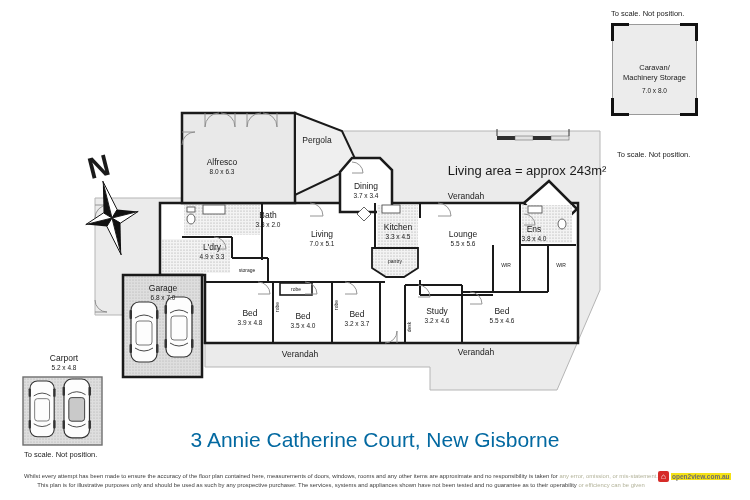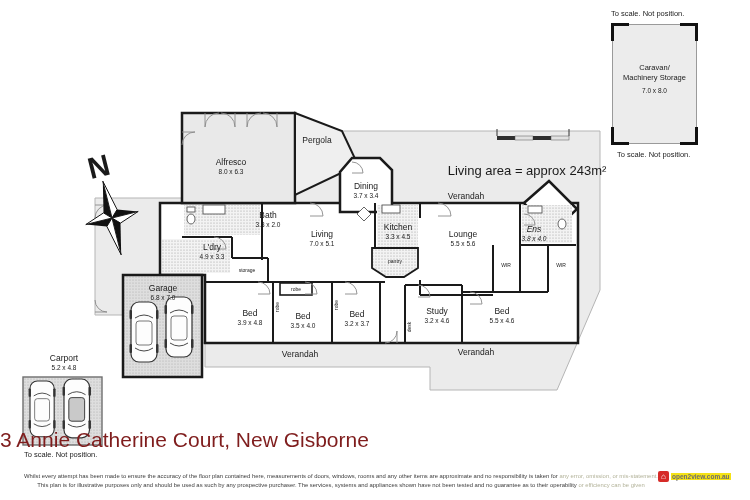--- a/index.html
+++ b/index.html
@@ -20,21 +20,21 @@
   .corner{position:absolute;width:15px;height:15px;}
   .corner.tl{left:-2px;top:-2px;border-left:3px solid #111;border-top:3px solid #111;}
   .corner.tr{right:-2px;top:-2px;border-right:3px solid #111;border-top:3px solid #111;}
   .corner.bl{left:-2px;bottom:-2px;border-left:3px solid #111;border-bottom:3px solid #111;}
   .corner.br{right:-2px;bottom:-2px;border-right:3px solid #111;border-bottom:3px solid #111;}
   .shed-bx{border:2.5px solid #1d1d1d;}
   .shed-div{position:absolute;left:0;right:0;top:42px;height:2.5px;background:#1d1d1d;}
   .shed-door{position:absolute;left:-2.5px;top:105px;width:2.5px;height:16px;background:#fff;}
   .bxlbl{position:absolute;left:0;right:0;text-align:center;}
   
-  .title{position:absolute;left:0;width:750px;top:428px;font-size:21px;color:#7f1d1d;}
+  .title{position:absolute;left:0;width:750px;top:428px;text-align:center;font-size:21px;color:#0369a1;}
   .disc{position:absolute;left:22px;top:472px;width:638px;text-align:center;font-size:5.9px;line-height:1.6;color:#3c3c3c;}
   .faded{color:#b3b39a;}
   .logo{position:absolute;left:658px;top:471px;display:flex;align-items:center;gap:2px;}
   .logo-ic{width:11px;height:11px;background:#d62b28;border-radius:2px;color:#fff;font-size:8px;
            display:flex;align-items:center;justify-content:center;}
   .logo-tx{font-size:6.5px;font-weight:bold;color:#6d6d6d;background:#f5e216;padding:0 1px;}
 </style>
 </head>
 <body>
 
@@ -175,21 +175,21 @@
       <line x1="569" y1="129" x2="569" y2="136" stroke="#333" stroke-width="1"></line>
       <rect x="497" y="136" width="18" height="4" fill="#2f2f2f"></rect>
       <rect x="515" y="136" width="18" height="4" fill="#e2e2e2" stroke="#555" stroke-width="0.5"></rect>
       <rect x="533" y="136" width="18" height="4" fill="#2f2f2f"></rect>
       <rect x="551" y="136" width="18" height="4" fill="#e2e2e2" stroke="#555" stroke-width="0.5"></rect>
     </g>
   </svg>
 
   <div class="northN" style="left:88px;top:150px;">N</div>
 
-  <div class="lbl" style="left:231px;top:166px;">
+  <div class="lbl" style="left:222px;top:166px;">
     <span class="name">Alfresco</span>
     <span class="dims">8.0 x 6.3</span>
   </div>
   <div class="lbl" style="left:317px;top:140px;">
     <span class="name">Pergola</span>
   </div>
   <div class="lbl" style="left:366px;top:190px;text-align:center;">
     <span class="name">Dining</span>
     <span class="dims">3.7 x 3.4</span>
   </div>
@@ -206,21 +206,21 @@
     <span class="dims">7.0 x 5.1</span>
   </div>
   <div class="lbl" style="left:398px;top:231px;">
     <span class="name">Kitchen</span>
     <span class="dims">3.3 x 4.5</span>
   </div>
   <div class="lbl" style="left:463px;top:238px;">
     <span class="name">Lounge</span>
     <span class="dims">5.5 x 5.6</span>
   </div>
-  <div class="lbl" style="left:534px;top:233px;font-style:italic;">
+  <div class="lbl" style="left:534px;top:233px;">
     <span class="name">Ens</span>
     <span class="dims">3.8 x 4.0</span>
   </div>
   <div class="lbl" style="left:212px;top:251px;">
     <span class="name">L'dry</span>
     <span class="dims">4.9 x 3.3</span>
   </div>
   <div class="lbl tiny" style="left:247px;top:270px;">storage</div>
   <div class="lbl tiny" style="left:395px;top:261px;">pantry</div>
   <div class="lbl tiny" style="left:506px;top:265px;">WIR</div>
@@ -260,21 +260,21 @@
     <span class="name">Verandah</span>
   </div>
 
   <div class="lbl" style="left:64px;top:362px;">
     <span class="name">Carport</span>
     <span class="dims">5.2 x 4.8</span>
   </div>
   <div class="note" style="left:24px;top:450px;">To scale. Not position.</div>
 
   <div class="note" style="left:611px;top:9px;">To scale. Not position.</div>
-  <div class="bx caravan-bx" style="left:612px;top:24px;width:85px;height:120px;">
+  <div class="bx caravan-bx" style="left:612px;top:24px;width:85px;height:91px;">
     <span class="corner tl"></span>
     <span class="corner tr"></span>
     <span class="corner bl"></span>
     <span class="corner br"></span>
     <div class="bxlbl" style="top:38px;font-size:7.5px;line-height:1.35;">
       <div>Caravan/</div>
       <div>Machinery Storage</div>
       <div style="font-size:6.5px;margin-top:4px;">7.0 x 8.0</div>
     </div>
   </div>

